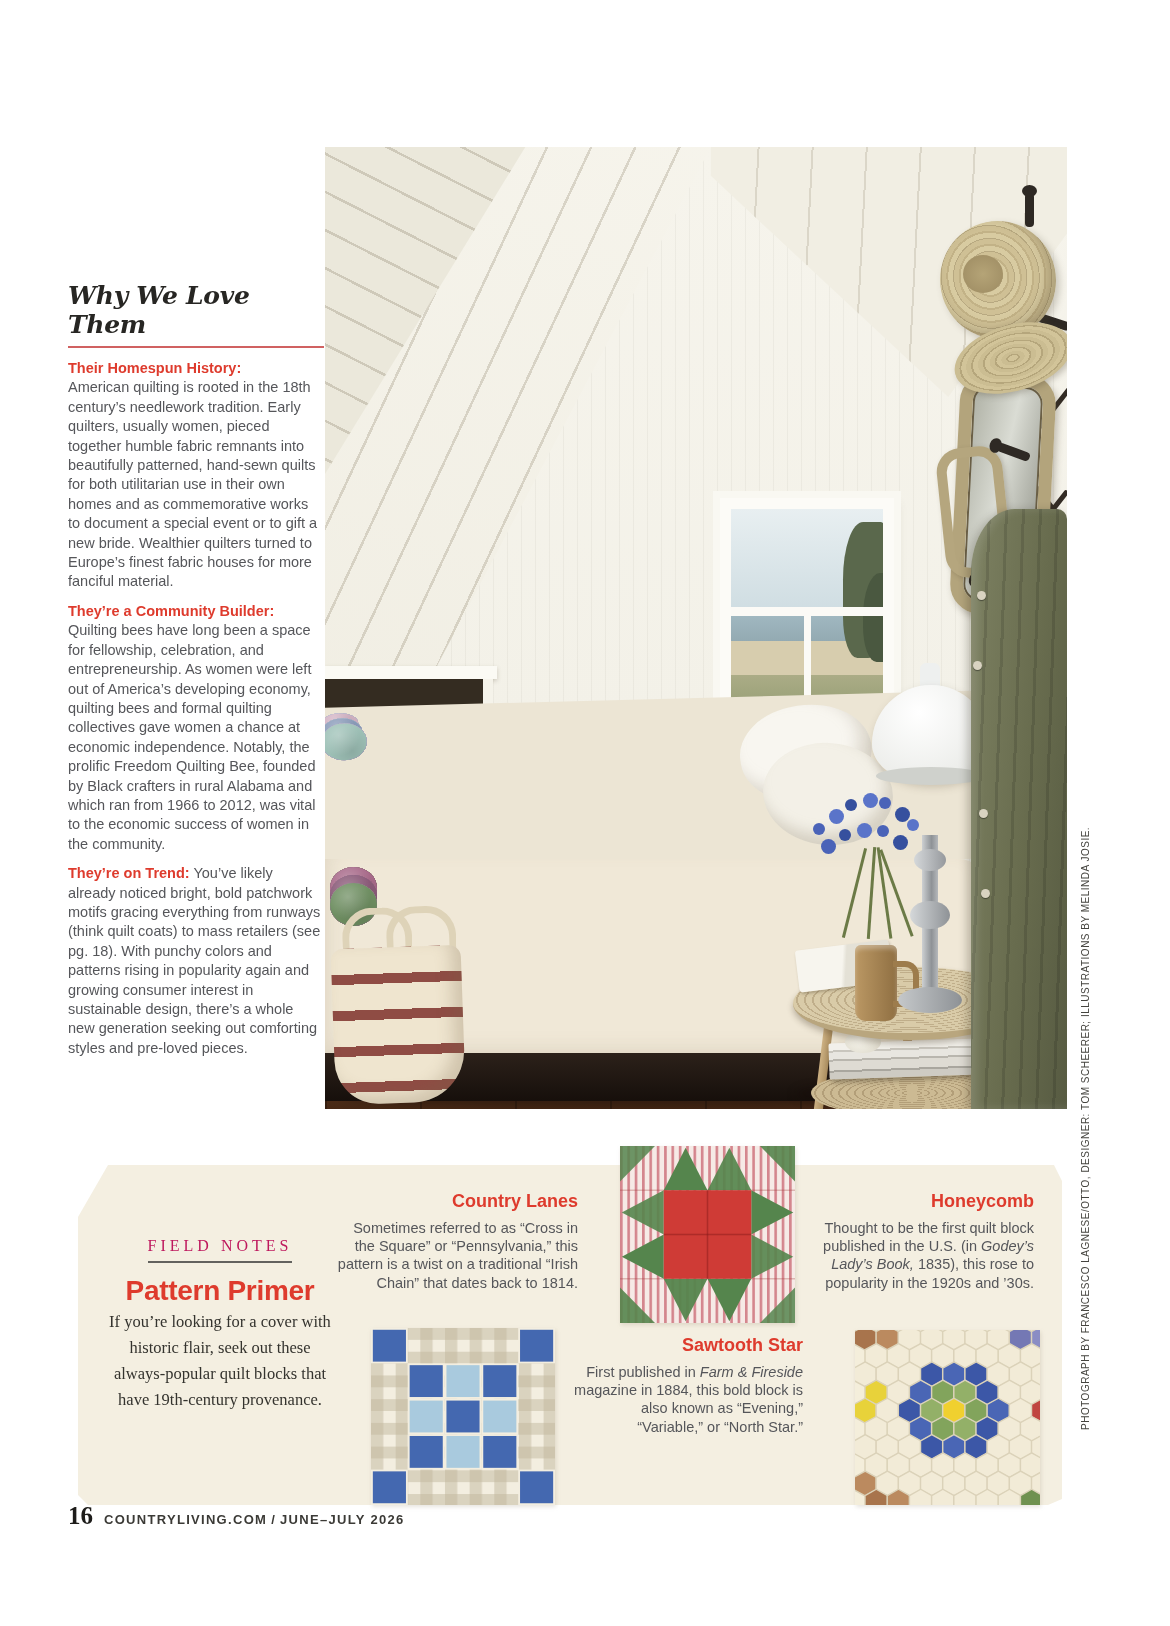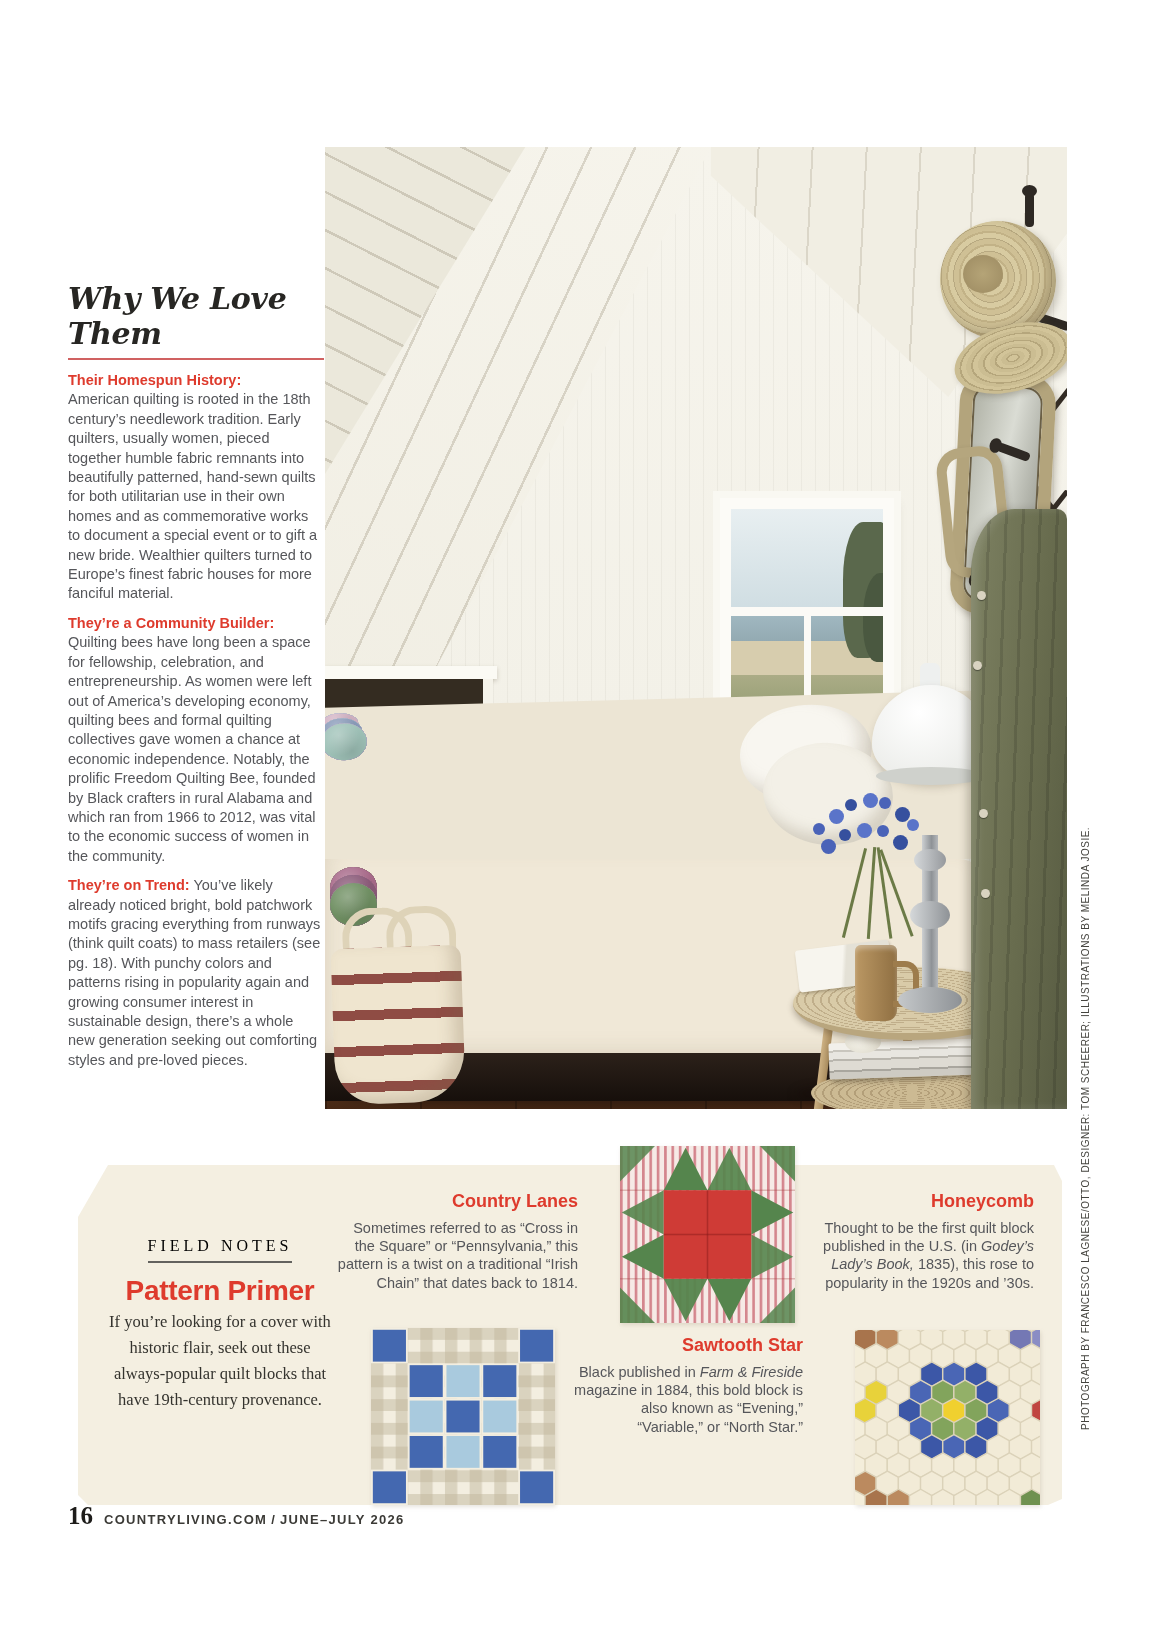--- a/index.html
+++ b/index.html
@@ -13,21 +13,21 @@
       repeating-linear-gradient(-45deg, rgba(186,172,140,.13) 0 2px, rgba(0,0,0,0) 2px 9px),
       #f1ecdc;}
   .band-arrow{position:absolute;left:0;top:24px;}
   .brand{position:absolute;left:64px;top:29px;font-family:"Liberation Serif",serif;
     font-size:22px;letter-spacing:7px;color:#3b3a36;}
   .brand .dot{color:var(--dot_red);font-size:26px;font-weight:bold;letter-spacing:0;}
 
   
   .left-col{position:absolute;left:68px;top:281px;width:256px;}
   .article-title{margin:0 0 7px 0;font-family:"DejaVu Serif","Liberation Serif",serif;
-    font-style:italic;font-weight:bold;font-size:30px;color:#272623;letter-spacing:-.3px;}
+    font-style:italic;font-weight:bold;font-size:25px;color:#272623;letter-spacing:-.3px;}
   .title-rule{height:2px;background:var(--underline_red);margin-bottom:11px;}
   .sec{font-size:14.5px;line-height:19.4px;color:#55565a;margin-bottom:10px;}
   .sec-head{color:var(--accent_red);font-weight:bold;}
   .sec-head.block{display:block;}
 
   
   .photo{position:absolute;left:325px;top:147px;width:742px;height:962px;overflow:hidden;
     background:#f2f0e8;}
   .photo *{position:absolute;}
   .ph-wall{inset:0;background:
@@ -162,21 +162,21 @@
   
   .credit{position:absolute;left:1080px;top:920px;height:510px;writing-mode:vertical-rl;
     transform:rotate(180deg);font-size:10px;letter-spacing:.5px;color:#45443f;white-space:nowrap;}
 
   
   .panel{position:absolute;left:78px;top:1165px;width:984px;height:340px;background:var(--panel_bg);
     clip-path:polygon(30px 0,calc(100% - 8px) 0,100% 16px,100% calc(100% - 6px),calc(100% - 14px) 100%,10px 100%,0 calc(100% - 10px),0 52px);}
   .panel *{box-sizing:border-box;}
   .fn-col{position:absolute;left:28px;top:72px;width:228px;text-align:center;}
   .eyebrow{display:inline-block;font-family:"Liberation Serif",serif;font-size:16px;letter-spacing:4px;
-    color:#000000;padding-bottom:6px;border-bottom:2px solid #63625e;}
+    color:#be185d;padding-bottom:6px;border-bottom:2px solid #63625e;}
   .fn-title{margin:12px 0 2px;font-size:28px;font-weight:bold;color:var(--accent_red);letter-spacing:-.3px;}
   .fn-intro{margin:0;font-family:"Liberation Serif",serif;font-size:16.5px;line-height:26px;color:#34332e;}
   .pat{position:absolute;text-align:right;}
   .pat h4{margin:0 0 7px;font-size:18px;font-weight:bold;color:var(--accent_red);}
   .pat p{margin:0;font-size:14.5px;line-height:18.2px;color:#55565a;}
   .pat .it{font-style:italic;}
   .pat-cl{left:256px;top:26px;width:244px;}
   .pat-ss{left:495px;top:170px;width:230px;}
   .pat-hc{left:720px;top:26px;width:236px;}
 
@@ -414,21 +414,21 @@
       <div class="eyebrow">FIELD NOTES</div>
       <h3 class="fn-title">Pattern Primer</h3>
       <p class="fn-intro">If you’re looking for a cover with historic flair, seek out these always-popular quilt blocks that have 19th-century provenance.</p>
     </div>
     <div class="pat pat-cl">
       <h4>Country Lanes</h4>
       <p><span>Sometimes referred to as “Cross in the Square” or “Pennsylvania,” this pattern is a twist on a traditional “Irish Chain” that dates back to 1814.</span></p>
     </div>
     <div class="pat pat-ss">
       <h4>Sawtooth Star</h4>
-      <p><span>Black published in </span><span class="it">Farm &amp; Fireside</span><span> magazine in 1884, this bold block is also known as “Evening,” “Variable,” or “North Star.”</span></p>
+      <p><span>First published in </span><span class="it">Farm &amp; Fireside</span><span> magazine in 1884, this bold block is also known as “Evening,” “Variable,” or “North Star.”</span></p>
     </div>
     <div class="pat pat-hc">
       <h4>Honeycomb</h4>
       <p><span>Thought to be the first quilt block published in the U.S. (in </span><span class="it">Godey’s Lady’s Book,</span><span> 1835), this rose to popularity in the 1920s and ’30s.</span></p>
     </div>
   </section>
 
   <svg class="blk blk-ss" viewBox="0 0 100 100" preserveAspectRatio="none">
     <defs>
       <pattern id="ss-st" width="4.2" height="10" patternUnits="userSpaceOnUse">

